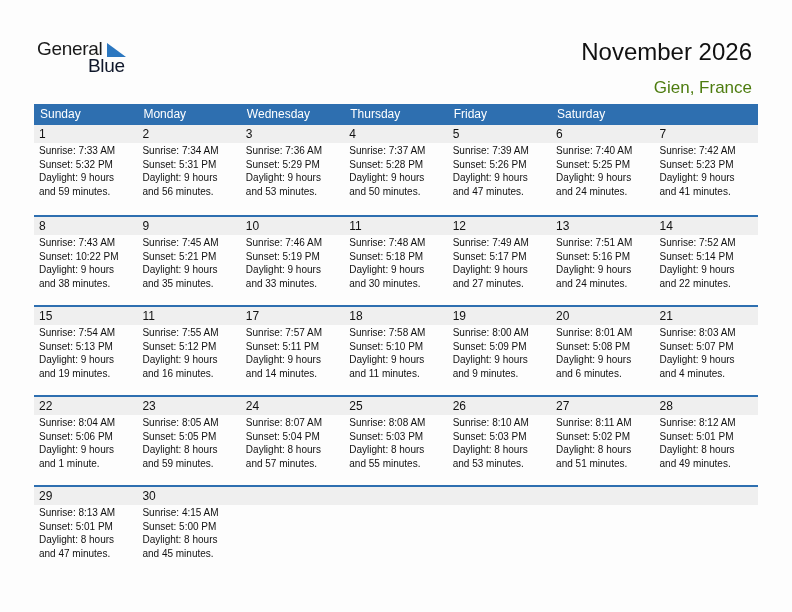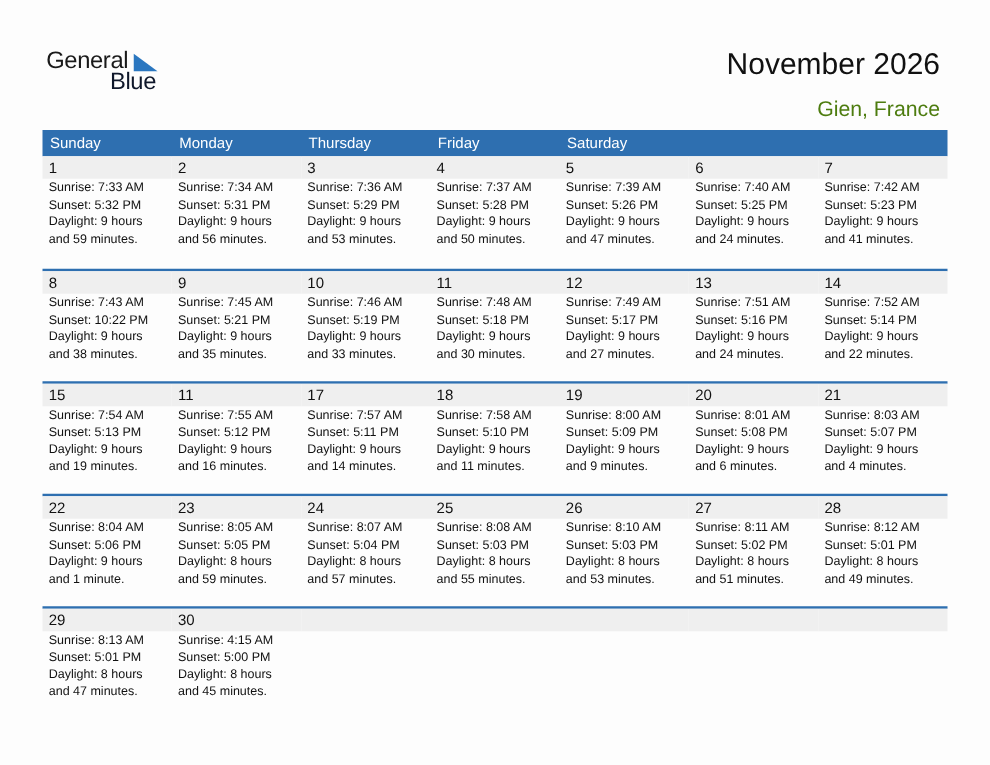--- a/index.html
+++ b/index.html
@@ -33,20 +33,21 @@
   <span class="blue">Blue</span>
 </div>
 
 <div class="title">November 2026</div>
 <div class="location">Gien, France</div>
 
 <div class="cal">
   <div class="hdr">
     <div class="dn">Sunday</div>
     <div class="dn">Monday</div>
+    <div class="dn">Wednesday</div>
     <div class="dn">Thursday</div>
     <div class="dn">Friday</div>
     <div class="dn">Saturday</div>
   </div>
   <div id="weeks">
       <div class="week first">
         <div class="cell">
           <div class="date">1</div>
           <div class="info">
             <div>Sunrise: 7:33 AM</div>

